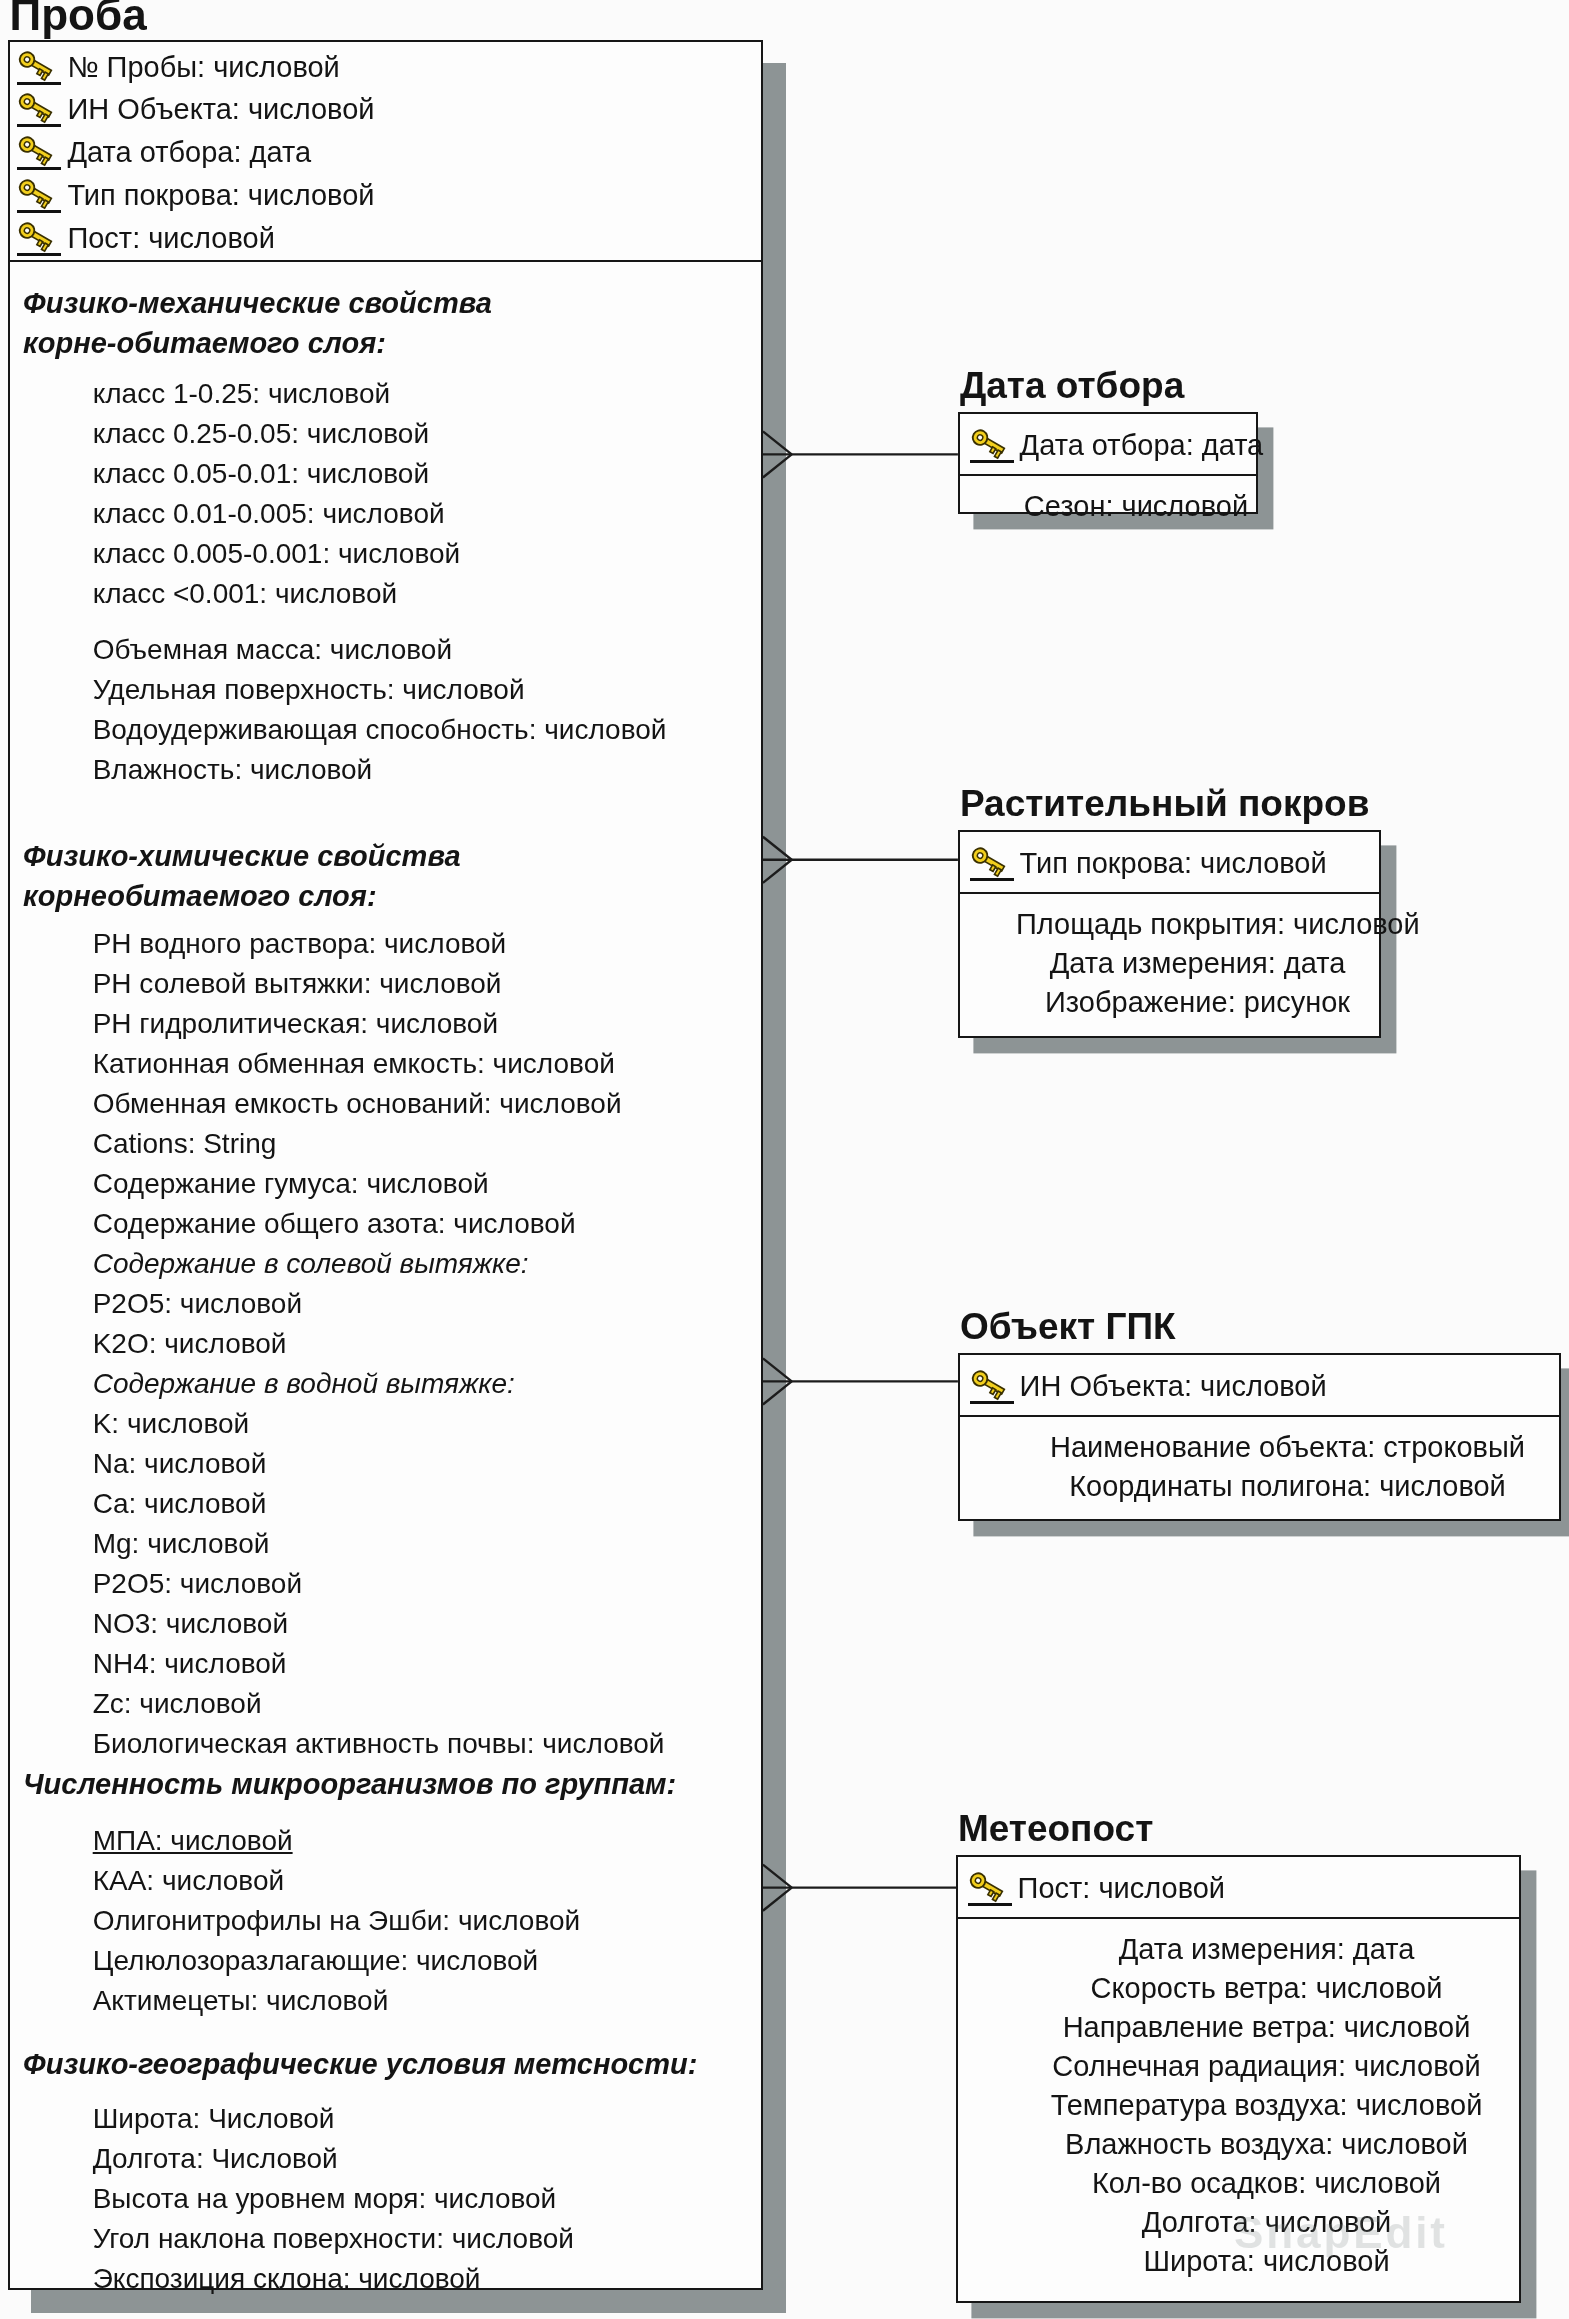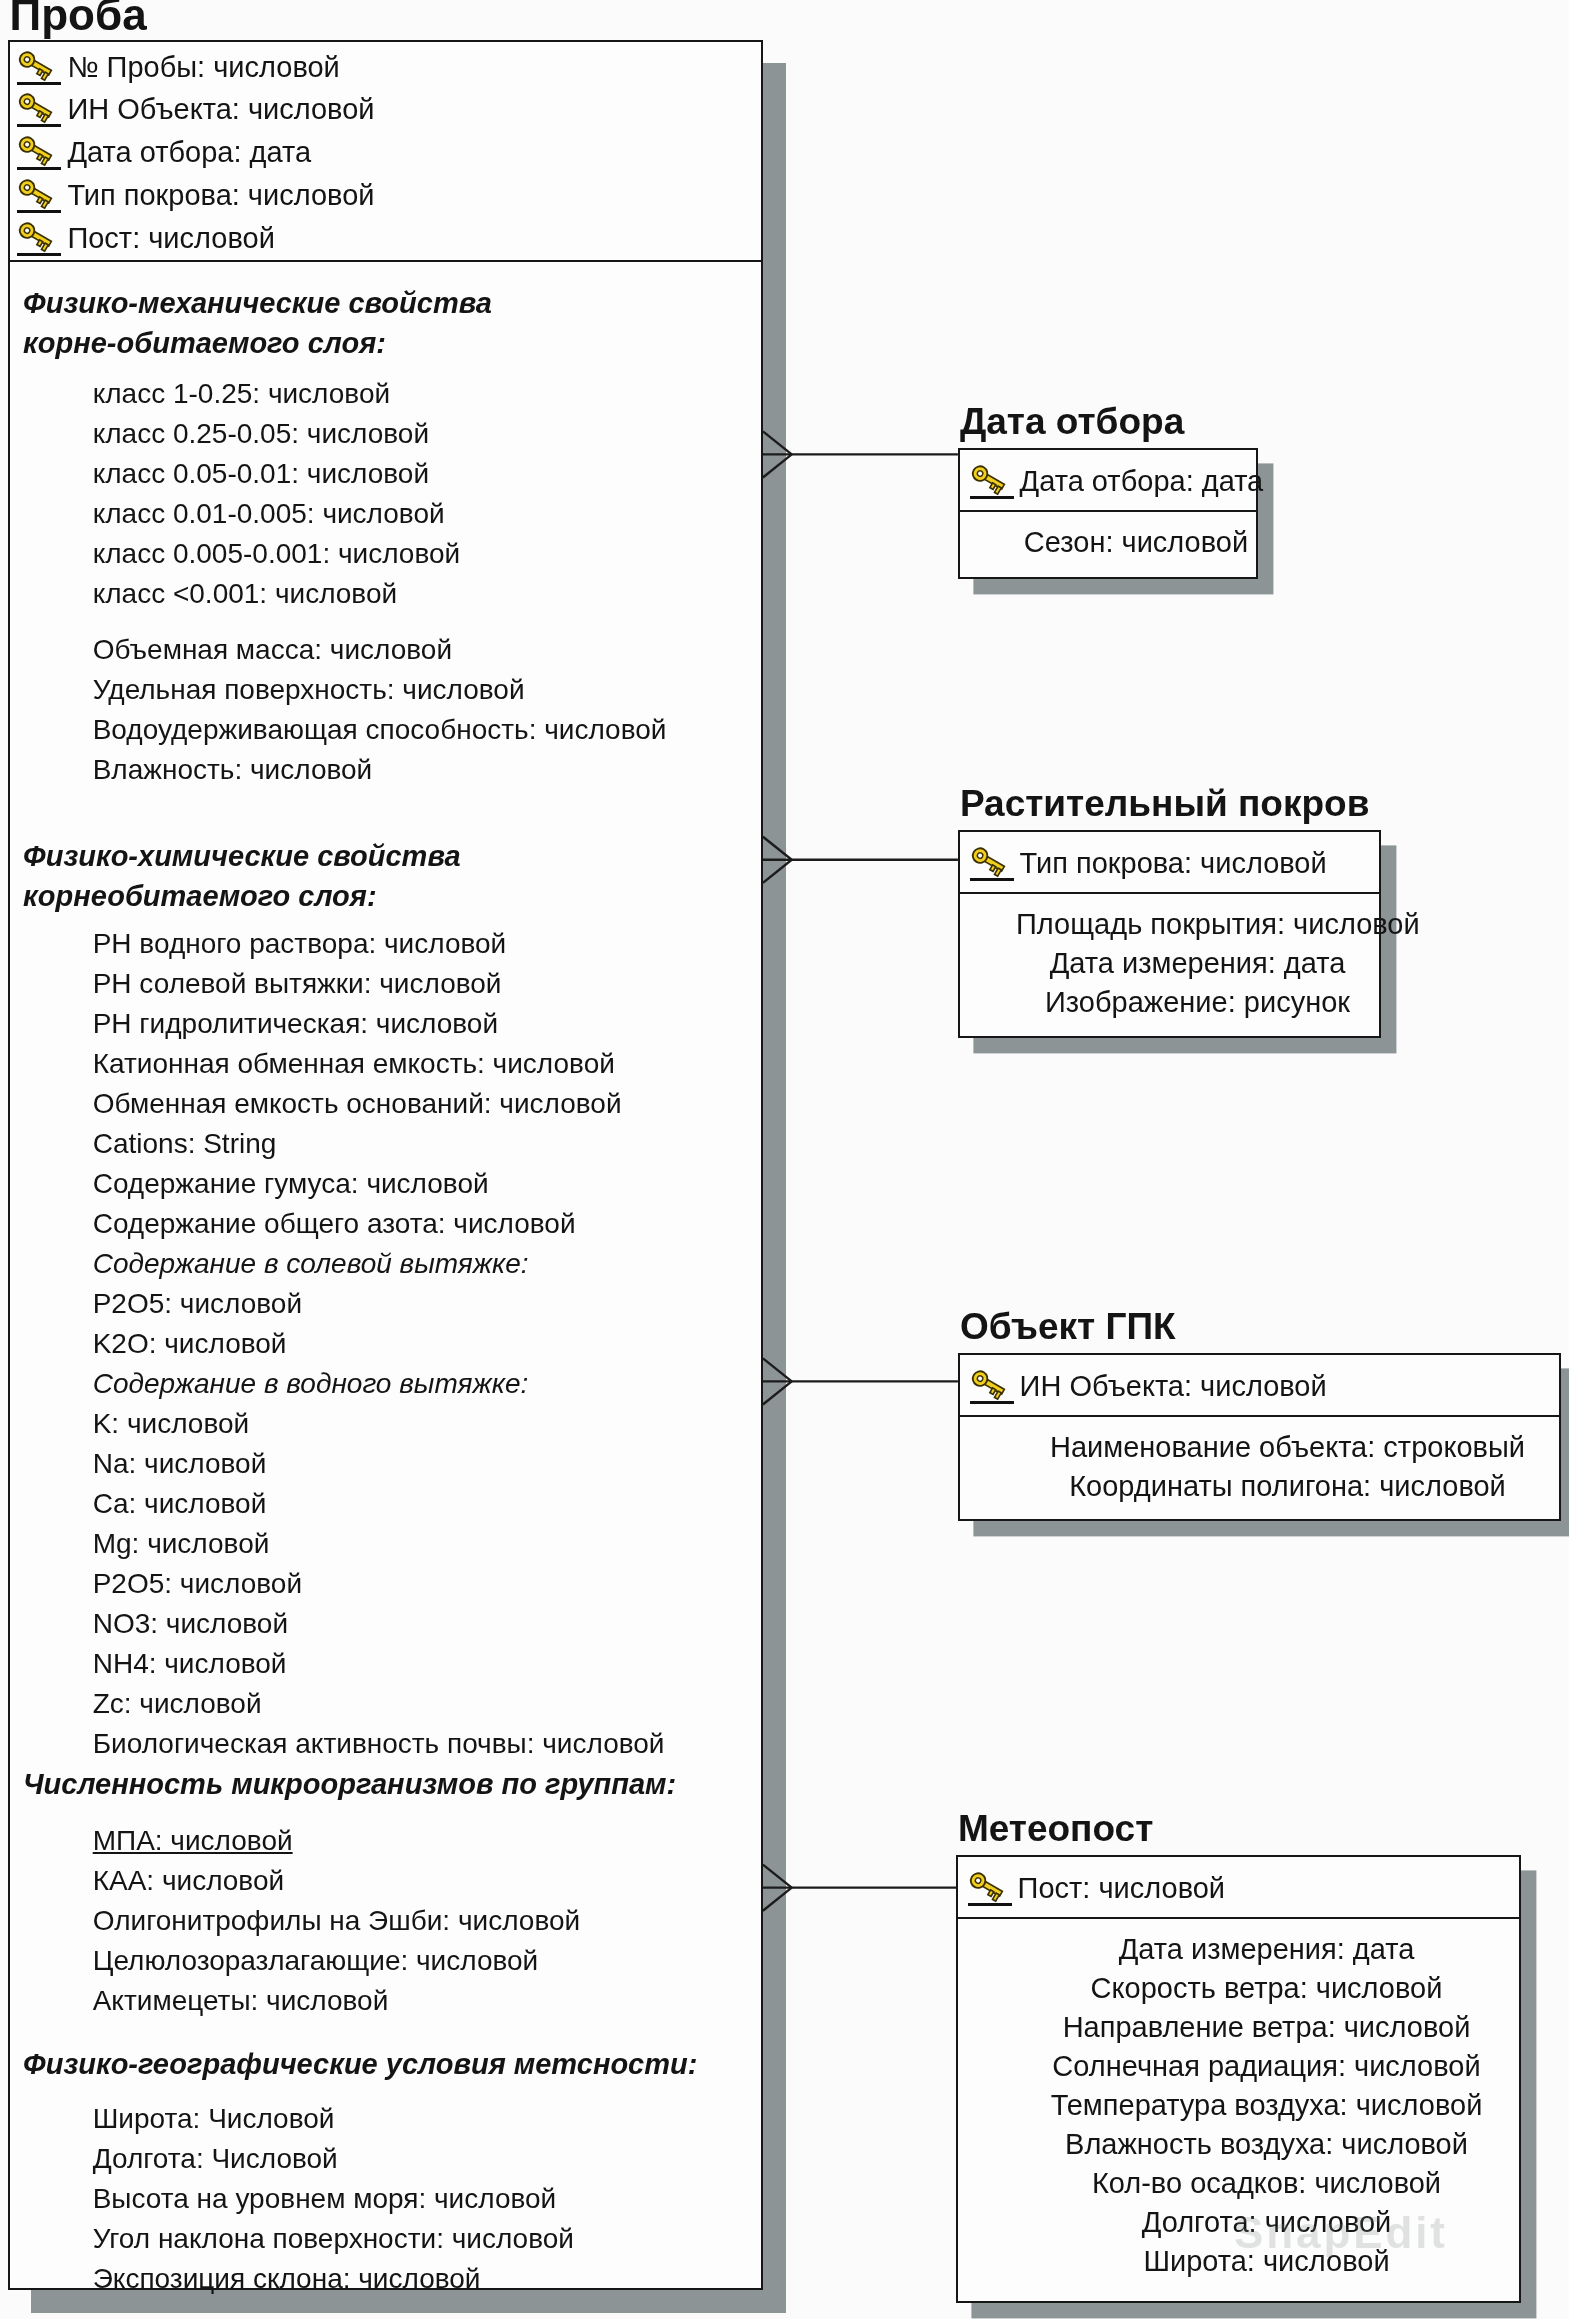--- a/index.html
+++ b/index.html
@@ -15,21 +15,21 @@
   .proba .etitle{font-size:44px;}
   .small .etitle{font-size:37px;margin-bottom:5.8px;}
   .ebox{
     position:absolute;inset:0;background:#fdfdfd;
     border:2.9px solid #161616;
   }
   .proba .ebox{box-shadow:23px 23px 0 0 #8d9495;}
   .small .ebox{box-shadow:15.4px 15.4px 0 0 #8d9495;}
 
   .proba{left:7.7px;top:40px;width:755px;height:2250px;}
-  .e0{left:958px;top:448px;width:300px;height:131px;}
+  .e0{left:958px;top:412px;width:300px;height:102px;}
   .e1{left:958px;top:830px;width:423px;height:208px;}
   .e2{left:958px;top:1353px;width:603px;height:168px;}
   .e3{left:956px;top:1855px;width:565px;height:448px;}
 
   .keys{padding-top:3.8px;}
   .keyrow{display:flex;align-items:center;gap:6px;padding:1.9px 7.7px;height:39px;font-size:29px;white-space:nowrap;}
   .small .keyrow{height:56px;padding:3.8px 7.7px 0 9.6px;}
   .keywrap{
     display:inline-flex;justify-content:center;width:44px;flex:0 0 44px;
     border-bottom:3.8px solid #111;padding-bottom:1px;
@@ -185,21 +185,21 @@
           <div class="line cls-a">PH солевой вытяжки: числовой</div>
           <div class="line cls-a">PH гидролитическая: числовой</div>
           <div class="line cls-a">Катионная обменная емкость: числовой</div>
           <div class="line cls-a">Обменная емкость оснований: числовой</div>
           <div class="line cls-a">Cations: String</div>
           <div class="line cls-a">Содержание гумуса: числовой</div>
           <div class="line cls-a">Содержание общего азота: числовой</div>
           <div class="line cls-i">Содержание в солевой вытяжке:</div>
           <div class="line cls-a">P2O5: числовой</div>
           <div class="line cls-a">K2O: числовой</div>
-          <div class="line cls-i">Содержание в водного вытяжке:</div>
+          <div class="line cls-i">Содержание в водной вытяжке:</div>
           <div class="line cls-a">K: числовой</div>
           <div class="line cls-a">Na: числовой</div>
           <div class="line cls-a">Ca: числовой</div>
           <div class="line cls-a">Mg: числовой</div>
           <div class="line cls-a">P2O5: числовой</div>
           <div class="line cls-a">NO3: числовой</div>
           <div class="line cls-a">NH4: числовой</div>
           <div class="line cls-a">Zc: числовой</div>
           <div class="line cls-a">Биологическая активность почвы: числовой</div>
           <div class="line cls-h">Численность микроорганизмов по группам:</div>

